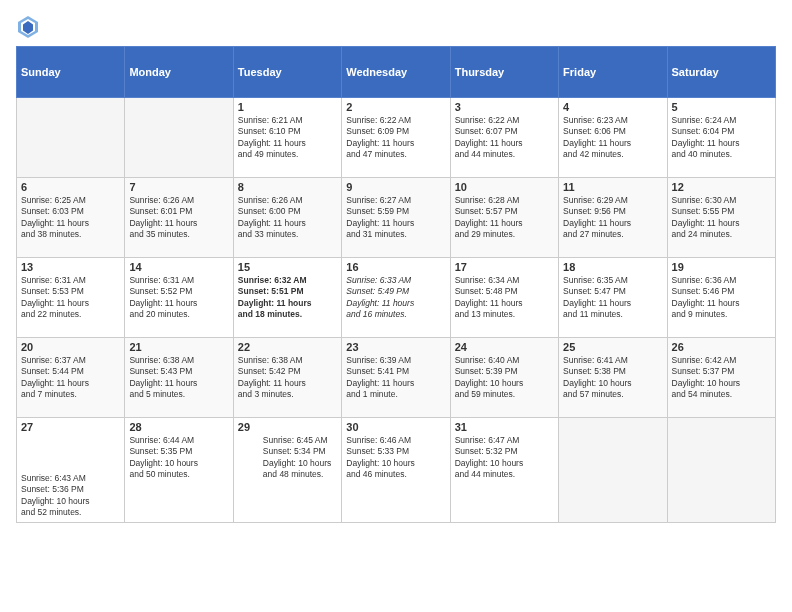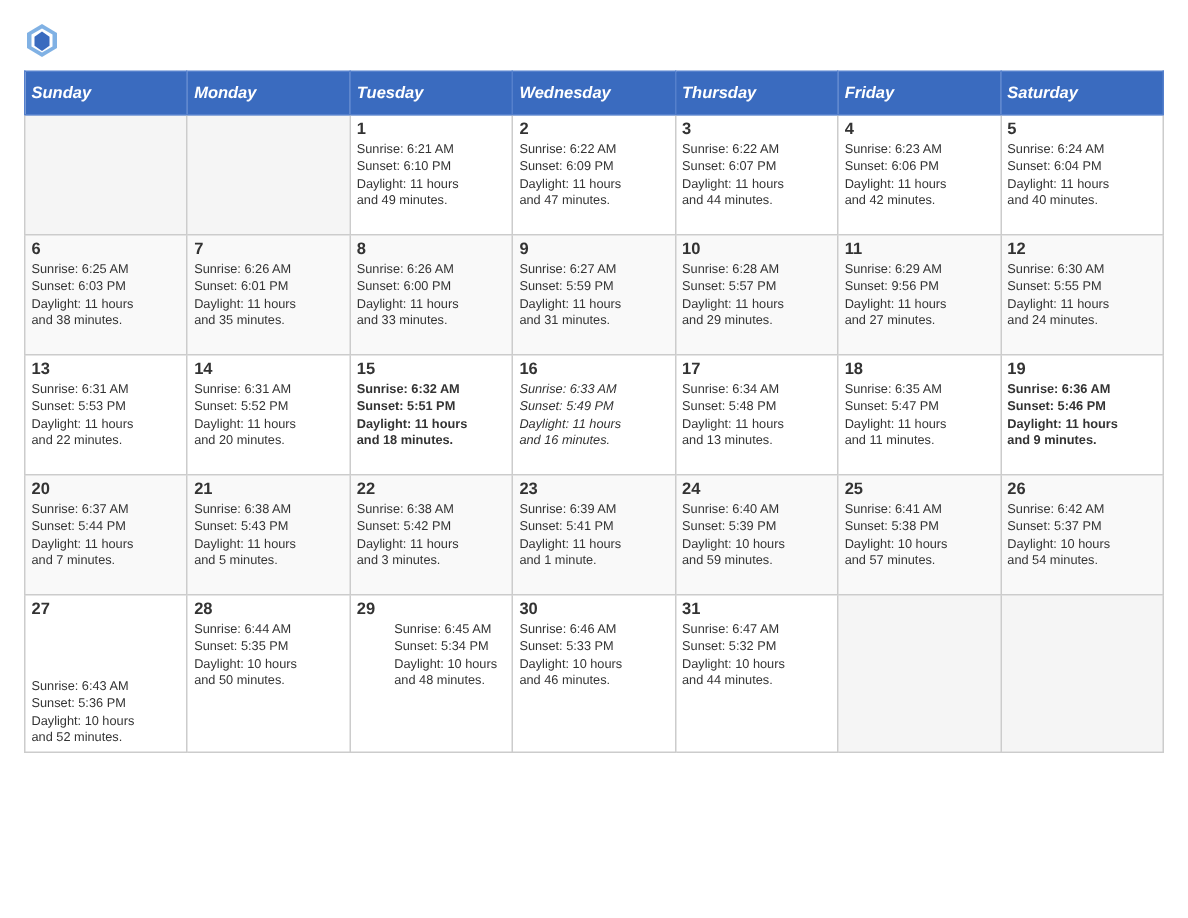--- a/index.html
+++ b/index.html
@@ -58,24 +58,23 @@
     table {
       width: 100%;
       border-collapse: collapse;
       table-layout: fixed;
     }
     th {
       background-color: #3a6bbf;
       color: white;
       font-size: 11px;
       font-weight: bold;
-      padding: 8px 4px;
+      padding: 19px 4px;
       text-align: left;
       border: 1px solid #5580cc;
-      font-style: italic;
     }
     td {
       border: 1px solid #ccc;
       vertical-align: top;
       padding: 3px 4px;
       font-size: 9px;
       color: #333;
       height: 80px;
       background: #fff;
     }
@@ -267,21 +266,21 @@
           </td>
           <td>
             <span class="day-number">18</span>
             <div class="day-info" style="white-space: pre-line;">Sunrise: 6:35 AM
 Sunset: 5:47 PM
 Daylight: 11 hours
 and 11 minutes.</div>
           </td>
           <td>
             <span class="day-number">19</span>
-            <div class="day-info" style="white-space: pre-line; font-weight: bold;">Sunrise: 6:36 AM
+            <div class="day-info" style="white-space: pre-line;">Sunrise: 6:36 AM
 Sunset: 5:46 PM
 Daylight: 11 hours
 and 9 minutes.</div>
           </td>
         </tr>
         <tr>
           <td>
             <span class="day-number">20</span>
             <div class="day-info" style="white-space: pre-line;">Sunrise: 6:37 AM
 Sunset: 5:44 PM

